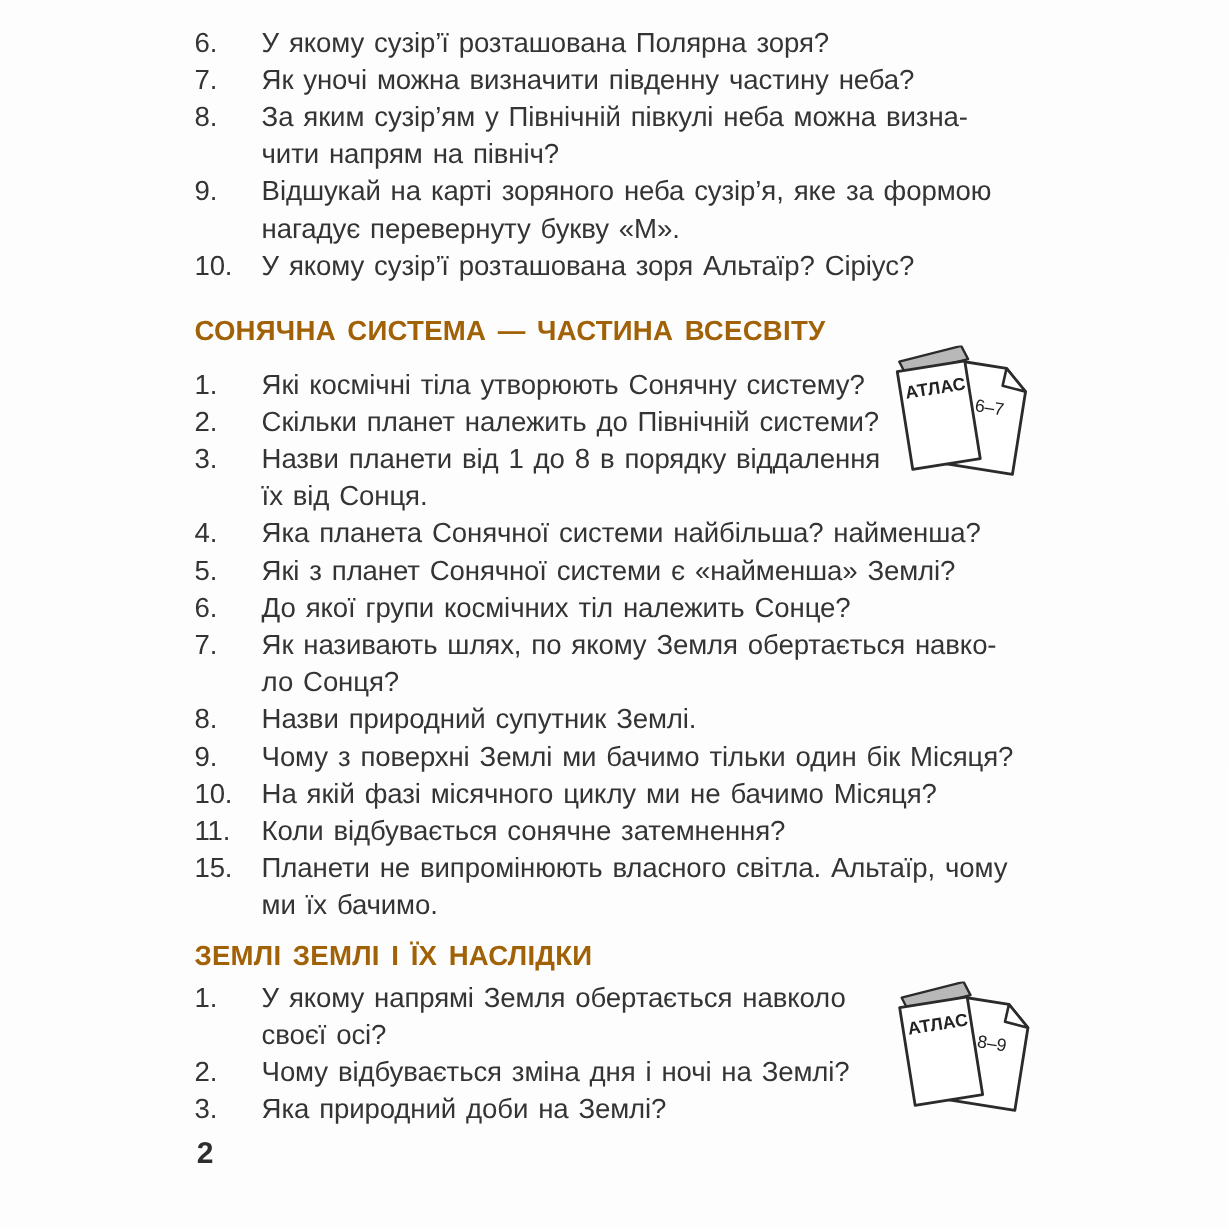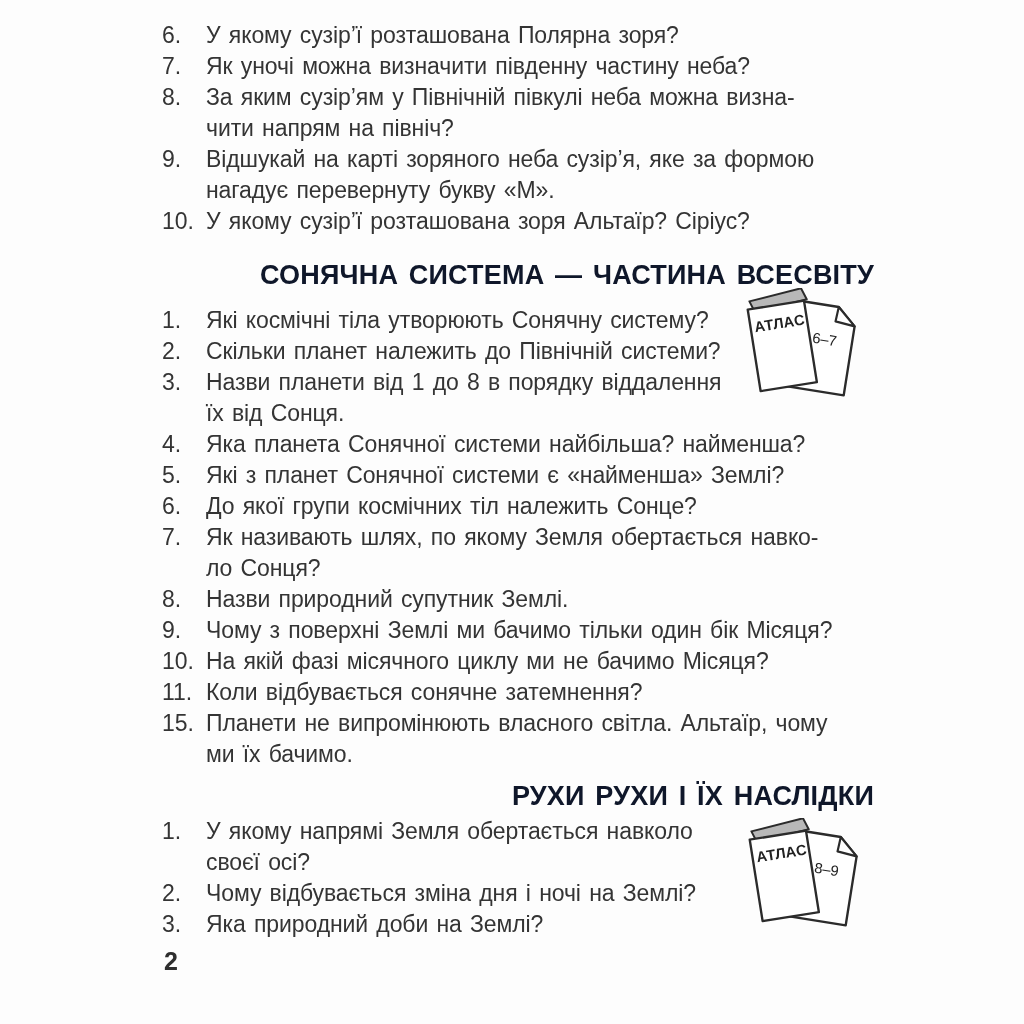--- a/index.html
+++ b/index.html
@@ -36,28 +36,29 @@
   .qitem {
     display: flex;
     align-items: flex-start;
   }
   .qnum {
     flex: 0 0 44px;
   }
   .qtext {
     flex: 1;
     white-space: pre-line;
+    margin-left: 12px;
   }
   h2.section-title {
     margin: 22px 0 14px 0;
-    text-align: right;
-    font-size: 27px;
+    text-align: left;
+    font-size: 23px;
     line-height: 32px;
     font-weight: bold;
-    color: #0f172a;
+    color: #a16207;
     letter-spacing: 0.2px;
     word-spacing: 3px;
   }
   h2#section-title-2 {
     margin: 10px 0 4px 0;
   }
   .atlas-badge {
     position: absolute;
     width: 132px;
     height: 110px;
@@ -176,21 +177,21 @@
         <span class="qnum">11.</span>
         <span class="qtext">Коли відбувається сонячне затемнення?</span>
       </li>
       <li class="qitem">
         <span class="qnum">15.</span>
         <span class="qtext">Планети не випромінюють власного світла. Альтаїр, чому
 ми їх бачимо.</span>
       </li>
     </ol>
 
-    <h2 class="section-title" id="section-title-2">РУХИ РУХИ І ЇХ НАСЛІДКИ</h2>
+    <h2 class="section-title" id="section-title-2">ЗЕМЛІ ЗЕМЛІ І ЇХ НАСЛІДКИ</h2>
 
     <div class="atlas-badge" id="atlas-badge-2">
       <svg viewBox="0 0 134 112">
         <g transform="translate(56,12) rotate(9)">
           <path d="M0,0 L47,0 L66,17 L66,88 L0,88 Z" fill="#ffffff" stroke="#2b2b2b" stroke-width="2.4" stroke-linejoin="round"></path>
           <path d="M47,0 L66,17 L46,15 Z" fill="#ffffff" stroke="#2b2b2b" stroke-width="2.2" stroke-linejoin="round"></path>
           <text class="atlas-pages" x="8" y="40">с. 8–9</text>
         </g>
         <g transform="translate(10,24) rotate(-9)">
           <polygon points="3,-10 57,-15 61,-3 7,2" fill="#b8b8b8" stroke="#2b2b2b" stroke-width="2" stroke-linejoin="round"></polygon>

